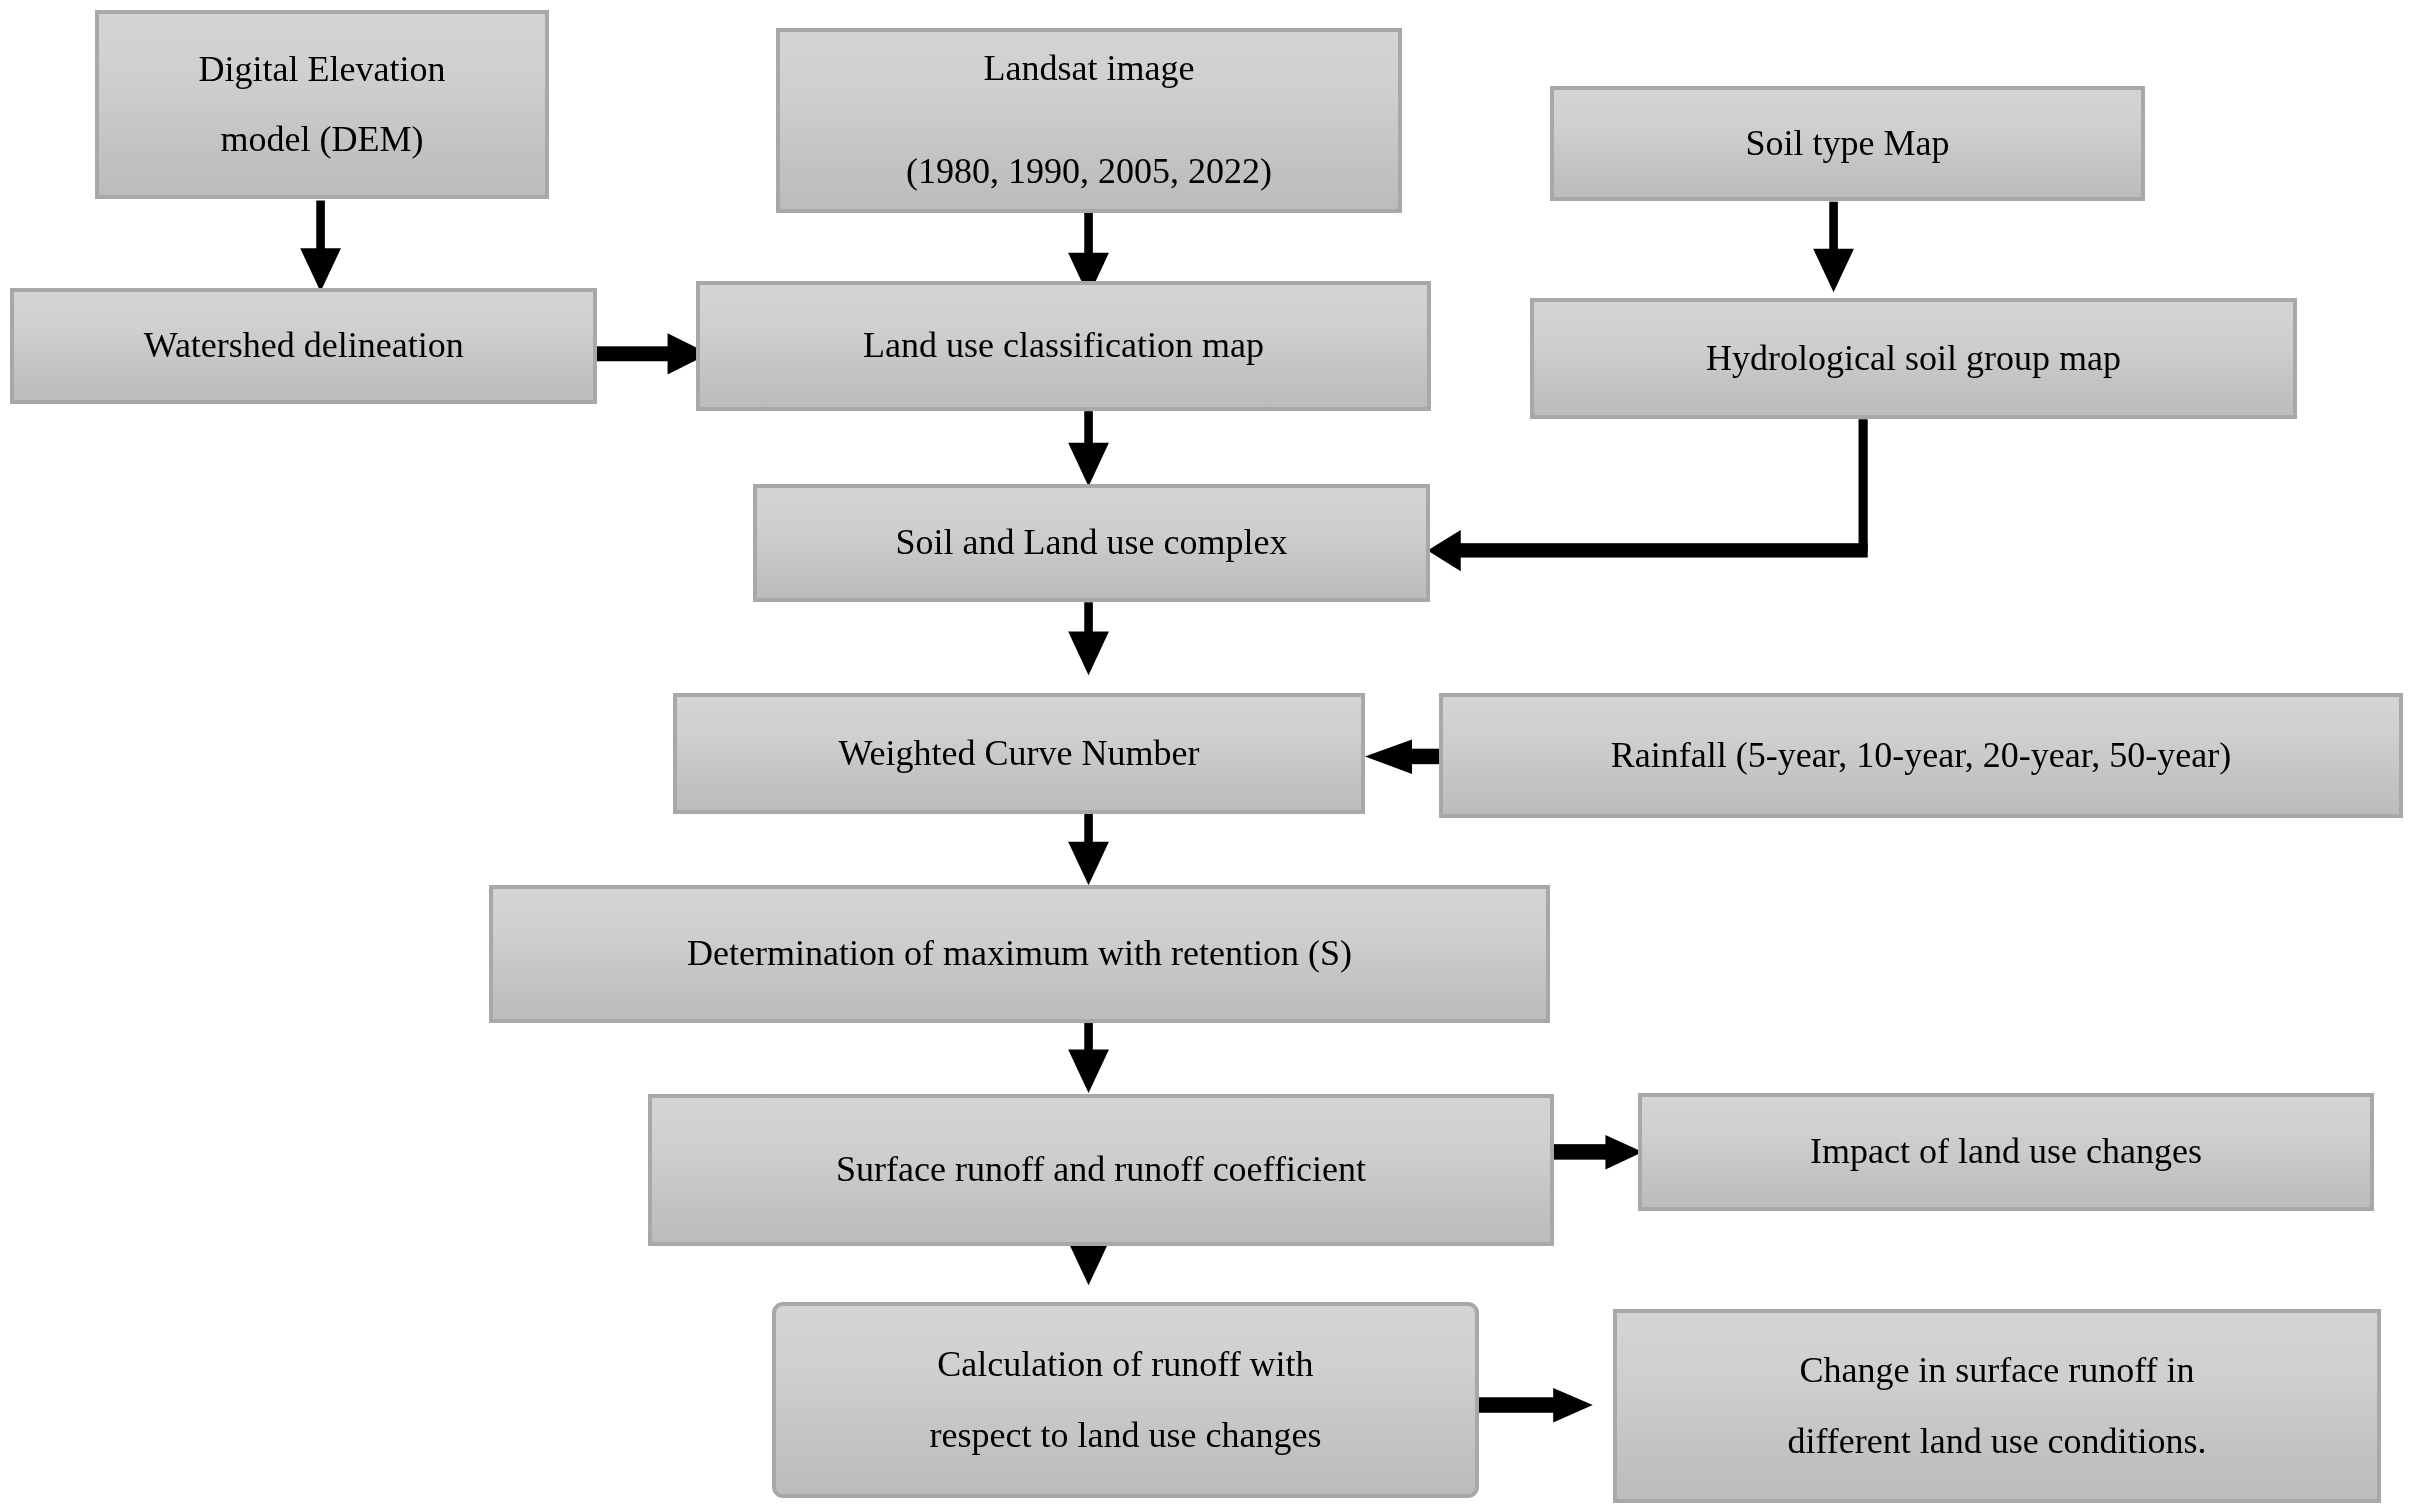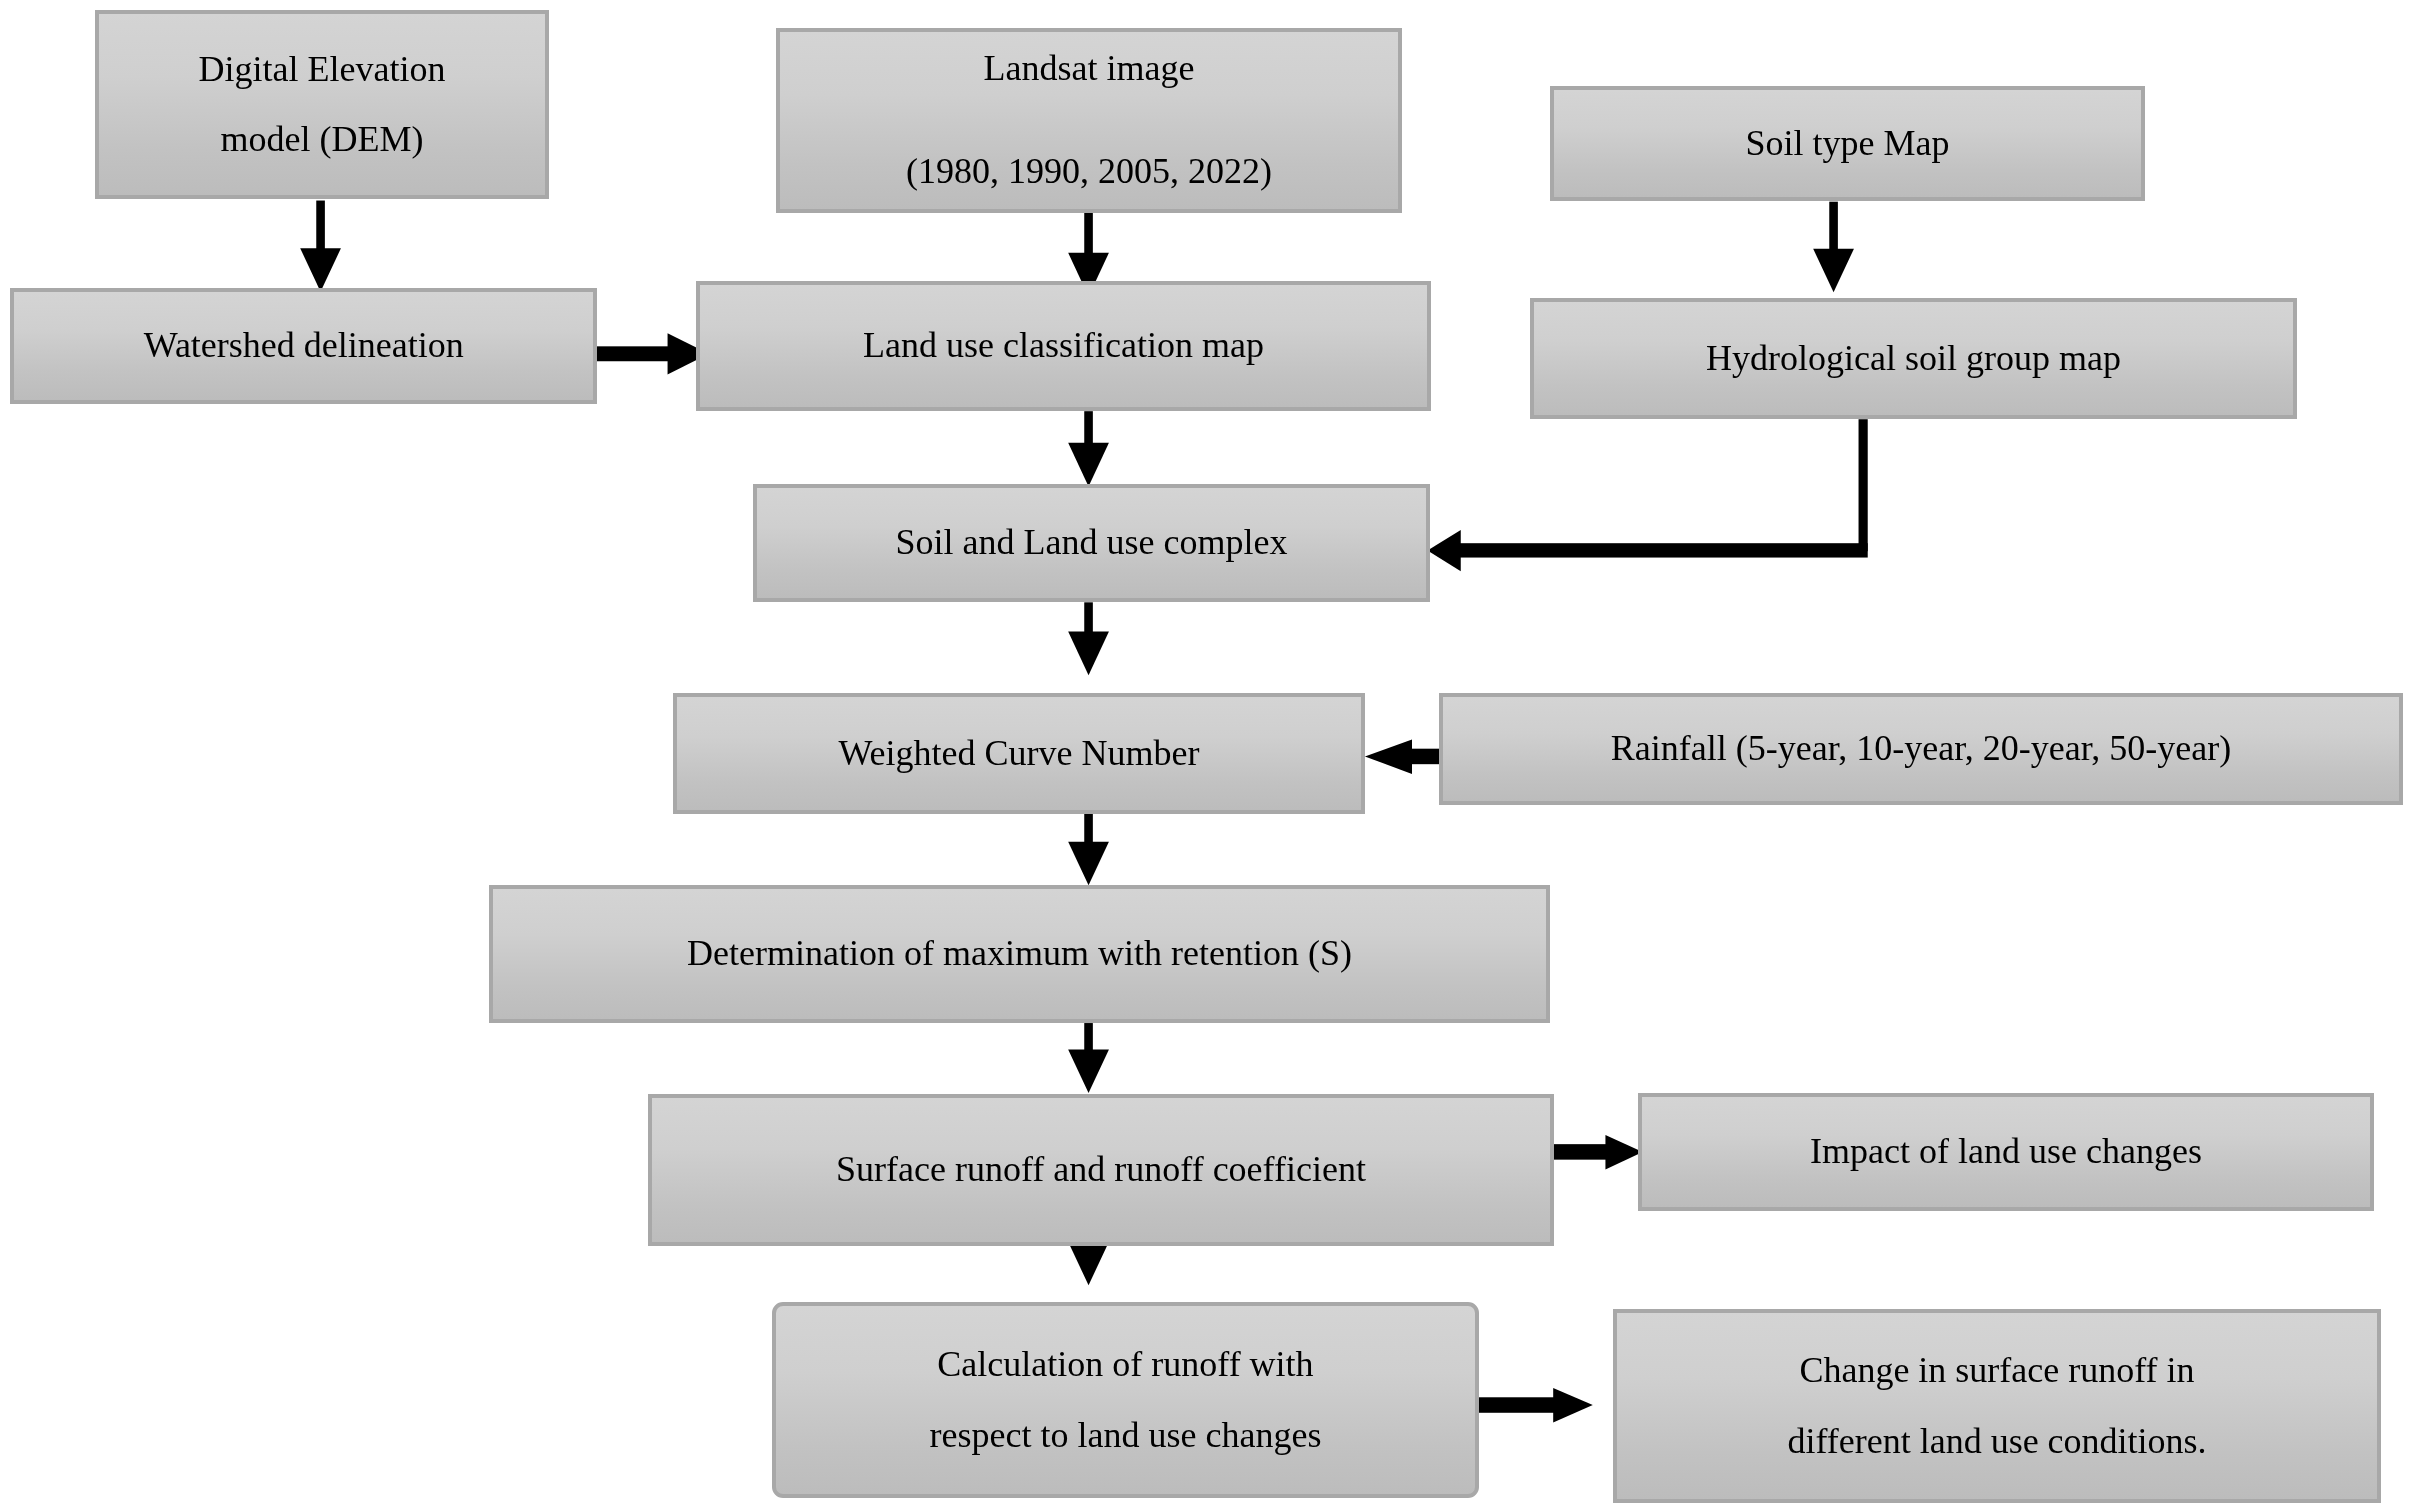--- a/index.html
+++ b/index.html
@@ -151,21 +151,21 @@
   </div>
 
   <div class="node" style="left:753px; top:484px; width:677px; height:118px;">
     <span class="ln">Soil and Land use complex</span>
   </div>
 
   <div class="node" style="left:673px; top:693px; width:692px; height:121px;">
     <span class="ln">Weighted Curve Number</span>
   </div>
 
-  <div class="node" style="left:1439px; top:693px; width:964px; height:112px;">
+  <div class="node" style="left:1439px; top:693px; width:964px; height:125px;">
     <span class="ln">Rainfall (5-year, 10-year, 20-year, 50-year)</span>
   </div>
 
   <div class="node" style="left:489px; top:885px; width:1061px; height:138px;">
     <span class="ln">Determination of maximum with retention (S)</span>
   </div>
 
   <div class="node" style="left:648px; top:1085px; width:906px; height:152px;margin-top:9px;">
     <span class="ln">Surface runoff and runoff coefficient</span>
   </div>

